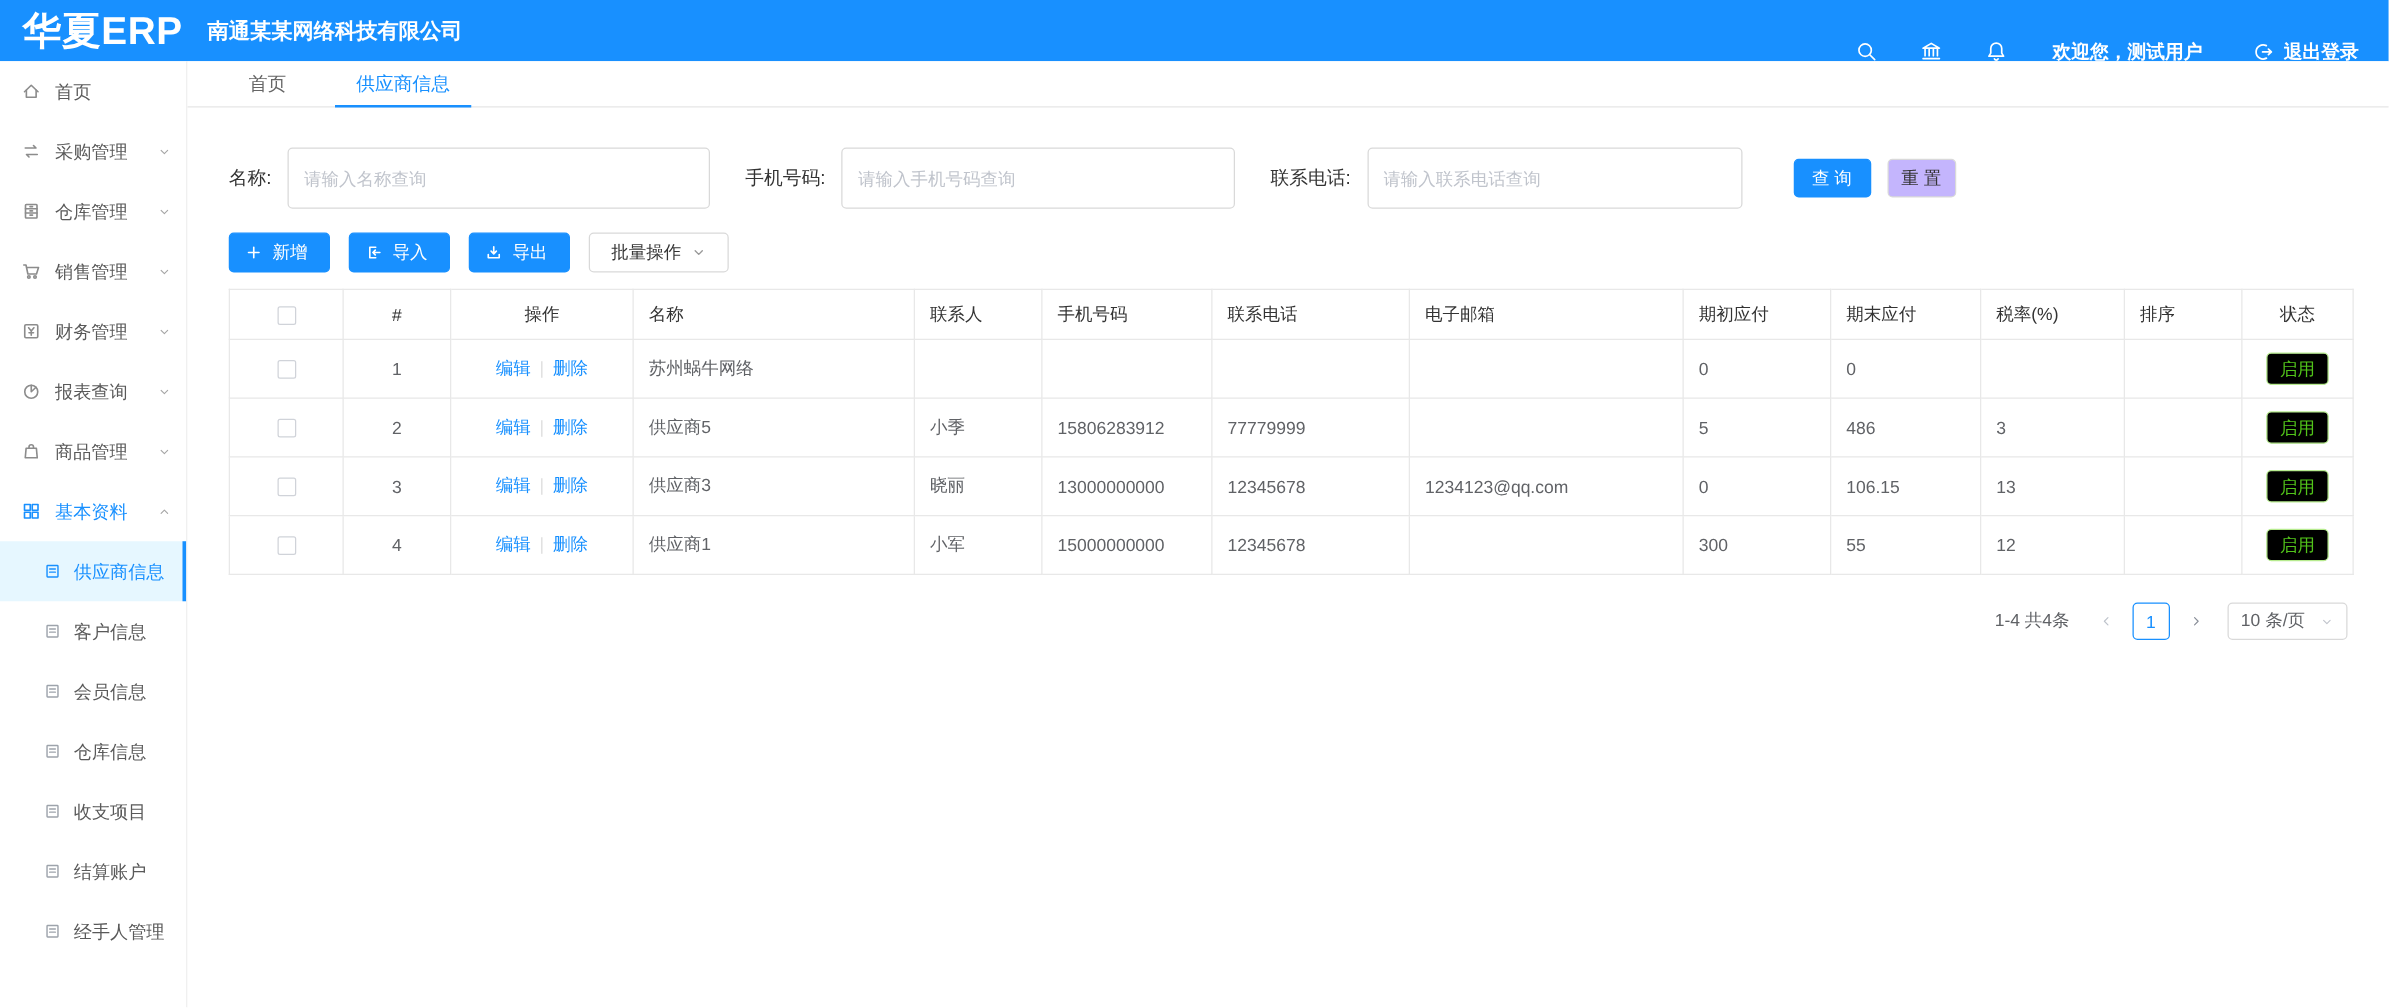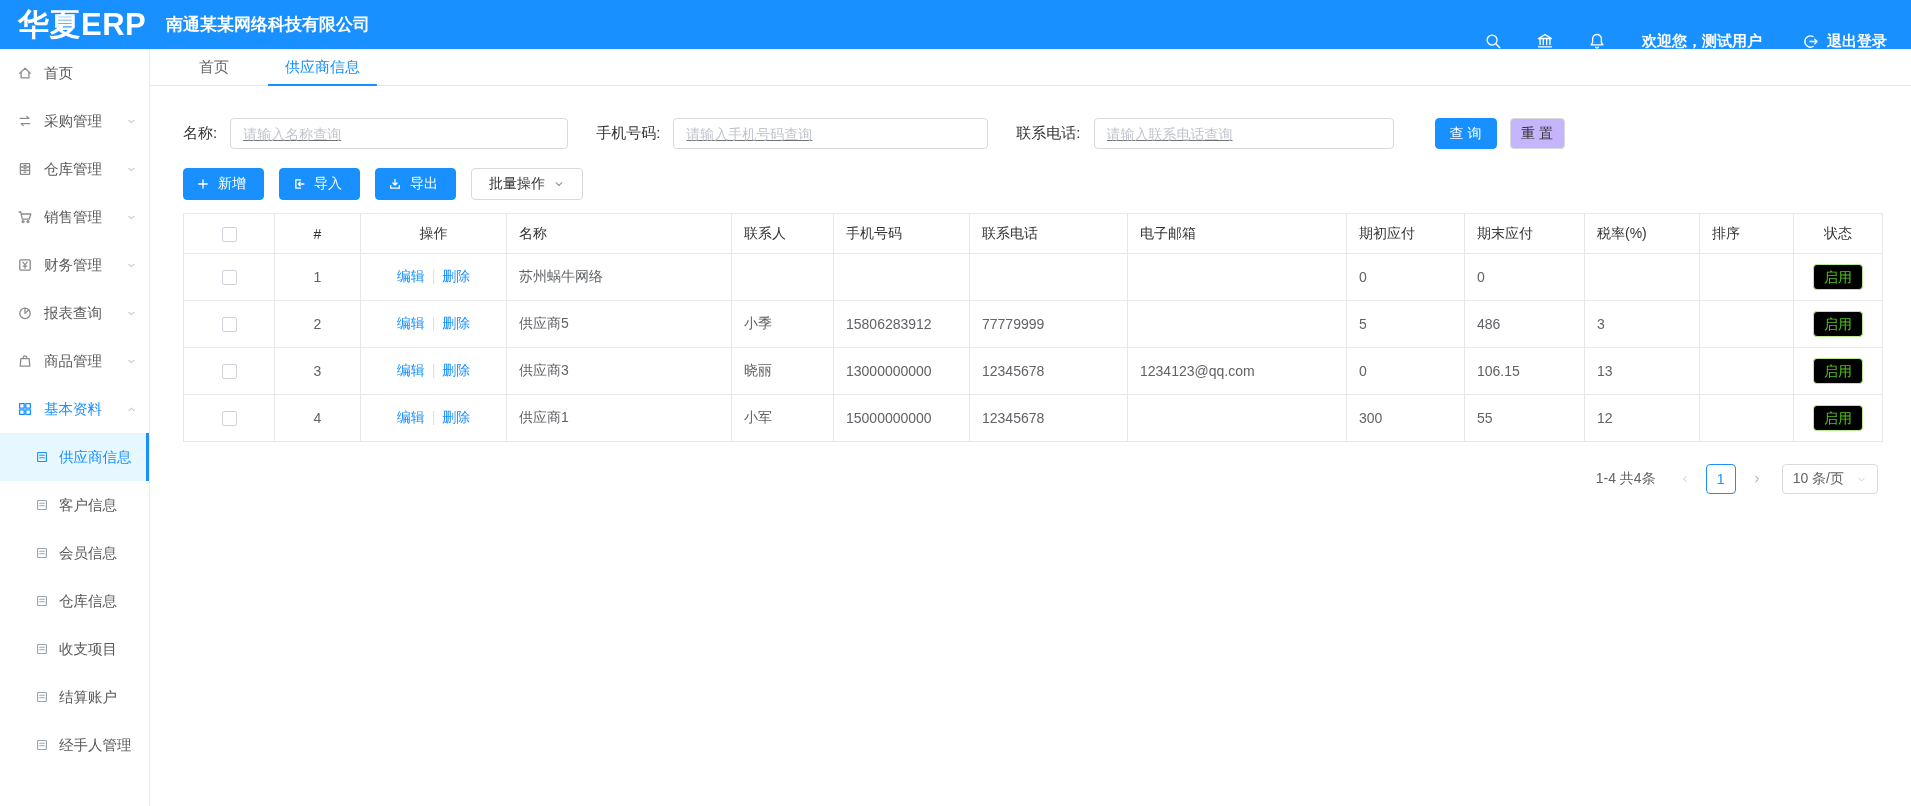--- a/index.html
+++ b/index.html
@@ -51,22 +51,22 @@
          color:#666; position:relative; cursor:pointer; }
   .tab.active { color:#1890ff; }
   .tab.active::after { content:""; position:absolute; left:4px; right:4px; bottom:-1px; height:2px; background:#1890ff; }
 
   .panel { padding:0 33px; }
   .filter-row { margin-top:32px; display:flex; align-items:center; }
   .filters-host { display:contents; }
   .f-item { display:flex; align-items:center; }
   .f-item + .f-item { margin-left:28px; }
   .f-label { font-size:15px; color:#333; white-space:nowrap; }
-  .f-input { height:31px; border:1px solid #d9d9d9; border-radius:4px; margin-left:13px;
-             padding:0 12px; font-size:14px; color:#737373; outline:none; background:#fff;text-decoration:underline; }
+  .f-input { height:49px; border:1px solid #d9d9d9; border-radius:4px; margin-left:13px;
+             padding:0 12px; font-size:14px; color:#7f1d1d; outline:none; background:#fff; }
   .f-input::placeholder { color:#c0c4cc; }
   .f-item:nth-child(1) .f-input { width:338px; }
   .f-item:nth-child(2) .f-input { width:315px; }
   .f-item:nth-child(3) .f-input { width:300px; }
   .btn { height:31px; border-radius:4px; font-size:14px; cursor:pointer; font-family:inherit; }
   .btn-search { margin-left:41px; width:62px; background:#1890ff; color:#fff; border:1px solid #1890ff; }
   .btn-reset { margin-left:13px; width:55px; background:#c4b5fd; color:#333; border:1px solid #d9d9d9; }
 
   .toolbar { margin-top:19px; display:flex; align-items:center; gap:15px; }
   .tbtn { height:32px; display:inline-flex; align-items:center; gap:8px; padding:0 17px;

